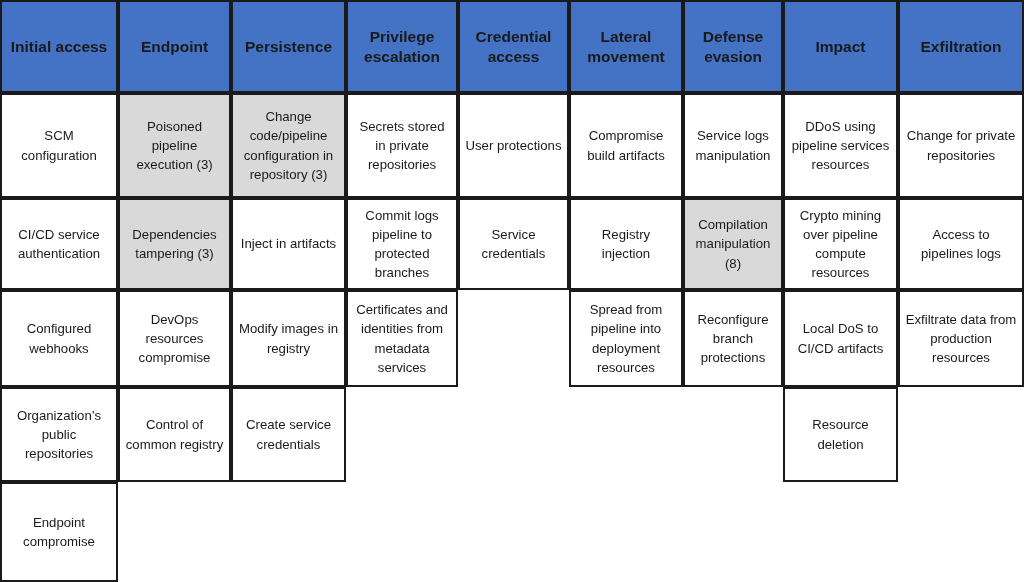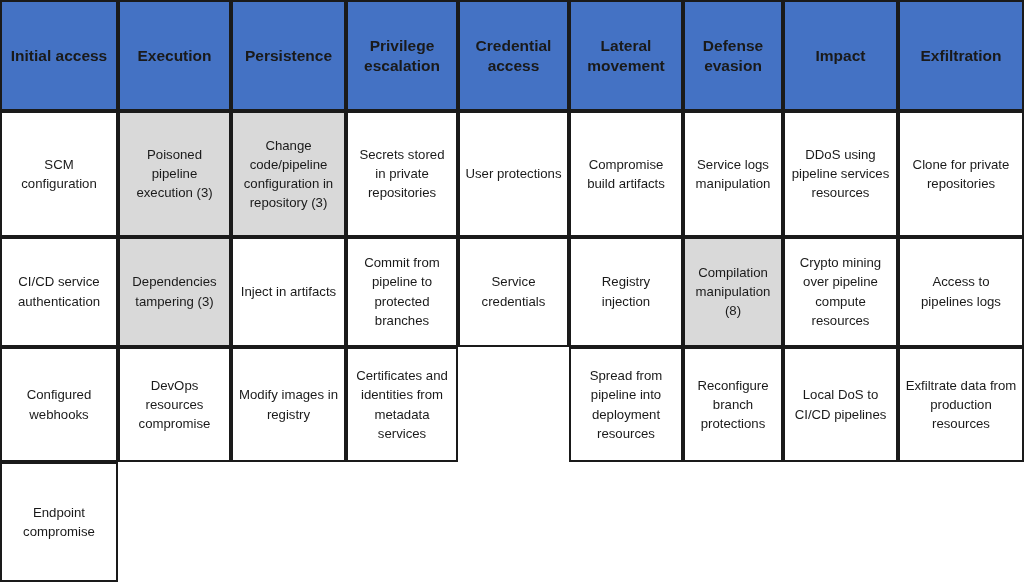--- a/index.html
+++ b/index.html
@@ -88,61 +88,72 @@
       <col style="width:112px">
       <col style="width:111px">
       <col style="width:114px">
       <col style="width:100px">
       <col style="width:115px">
       <col style="width:126px">
     </colgroup>
     <tbody>
       <tr class="header-row">
           <td class="hdr">Initial access</td>
-          <td class="hdr">Execution</td>
+          <td class="hdr">Endpoint</td>
           <td class="hdr">Persistence</td>
           <td class="hdr">Privilege escalation</td>
           <td class="hdr">Credential access</td>
           <td class="hdr">Lateral movement</td>
           <td class="hdr">Defense evasion</td>
           <td class="hdr">Impact</td>
           <td class="hdr">Exfiltration</td>
         </tr>
     <tr class="r0">
           <td class="cell">SCM configuration</td>
           <td class="cell hl">Poisoned pipeline execution (3)</td>
           <td class="cell hl">Change code/pipeline configuration in repository (3)</td>
           <td class="cell">Secrets stored in private repositories</td>
           <td class="cell">User protections</td>
           <td class="cell">Compromise build artifacts</td>
           <td class="cell">Service logs manipulation</td>
           <td class="cell">DDoS using pipeline services resources</td>
-          <td class="cell">Clone for private repositories</td>
+          <td class="cell">Change for private repositories</td>
         </tr>
         <tr class="r1">
           <td class="cell">CI/CD service authentication</td>
           <td class="cell hl">Dependencies tampering (3)</td>
           <td class="cell">Inject in artifacts</td>
-          <td class="cell">Commit from pipeline to protected branches</td>
+          <td class="cell">Commit logs pipeline to protected branches</td>
           <td class="cell">Service credentials</td>
           <td class="cell">Registry injection</td>
           <td class="cell hl">Compilation manipulation (8)</td>
           <td class="cell">Crypto mining over pipeline compute resources</td>
           <td class="cell">Access to pipelines logs</td>
         </tr>
         <tr class="r2">
           <td class="cell">Configured webhooks</td>
           <td class="cell">DevOps resources compromise</td>
           <td class="cell">Modify images in registry</td>
           <td class="cell">Certificates and identities from metadata services</td>
           <td class="empty"></td>
           <td class="cell">Spread from pipeline into deployment resources</td>
           <td class="cell">Reconfigure branch protections</td>
-          <td class="cell">Local DoS to CI/CD pipelines</td>
+          <td class="cell">Local DoS to CI/CD artifacts</td>
           <td class="cell">Exfiltrate data from production resources</td>
+        </tr>
+        <tr class="r3">
+          <td class="cell">Organization’s public repositories</td>
+          <td class="cell">Control of common registry</td>
+          <td class="cell">Create service credentials</td>
+          <td class="empty"></td>
+          <td class="empty"></td>
+          <td class="empty"></td>
+          <td class="empty"></td>
+          <td class="cell">Resource deletion</td>
+          <td class="empty"></td>
         </tr>
         <tr class="r4">
           <td class="cell">Endpoint compromise</td>
           <td class="empty"></td>
           <td class="empty"></td>
           <td class="empty"></td>
           <td class="empty"></td>
           <td class="empty"></td>
           <td class="empty"></td>
           <td class="empty"></td>

